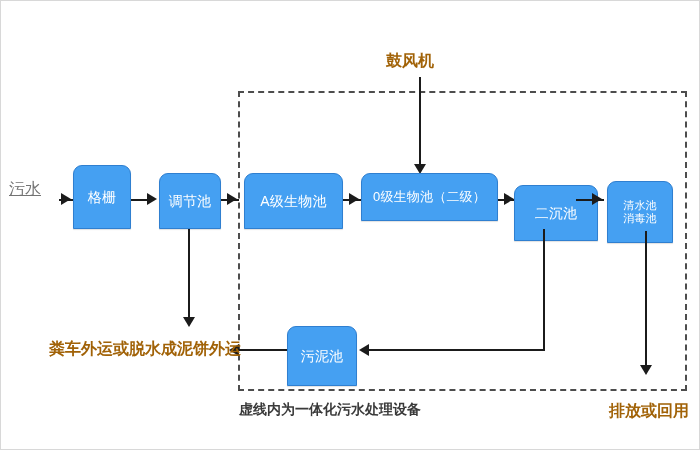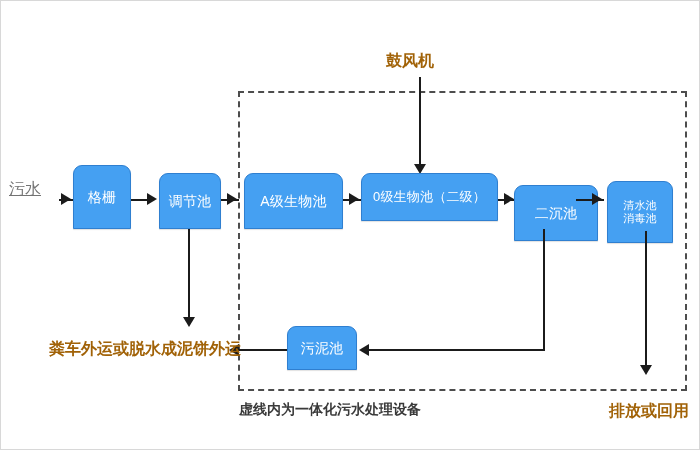--- a/index.html
+++ b/index.html
@@ -137,21 +137,21 @@
   <div class="vline" style="left:542px; top:228px; height:122px;"></div>
   <div class="hline" style="left:368px; top:348px; width:176px;"></div>
   <div class="arrow-l" style="left:358px; top:343px;"></div>
 
   <div class="node" style="left:606px; top:180px; width:66px; height:62px; font-size:11px;">清水池
 消毒池</div>
 
   <div class="vline" style="left:644px; top:230px; height:138px;"></div>
   <div class="arrow-d" style="left:639px; top:364px;"></div>
 
-  <div class="node" style="left:286px; top:325px; width:70px; height:44px;">污泥池</div>
+  <div class="node" style="left:286px; top:325px; width:70px; height:60px;">污泥池</div>
 
   <div class="hline" style="left:238px; top:348px; width:48px;"></div>
   <div class="arrow-l" style="left:228px; top:343px;"></div>
 
   <div class="label blue" style="left:48px; top:338px;text-align:right;">粪车外运或脱水成泥饼外运</div>
 
   <div class="label caption" style="left:238px; top:400px;">虚线内为一体化污水处理设备</div>
 
   <div class="label blue" style="left:608px; top:400px;">排放或回用</div>
 

